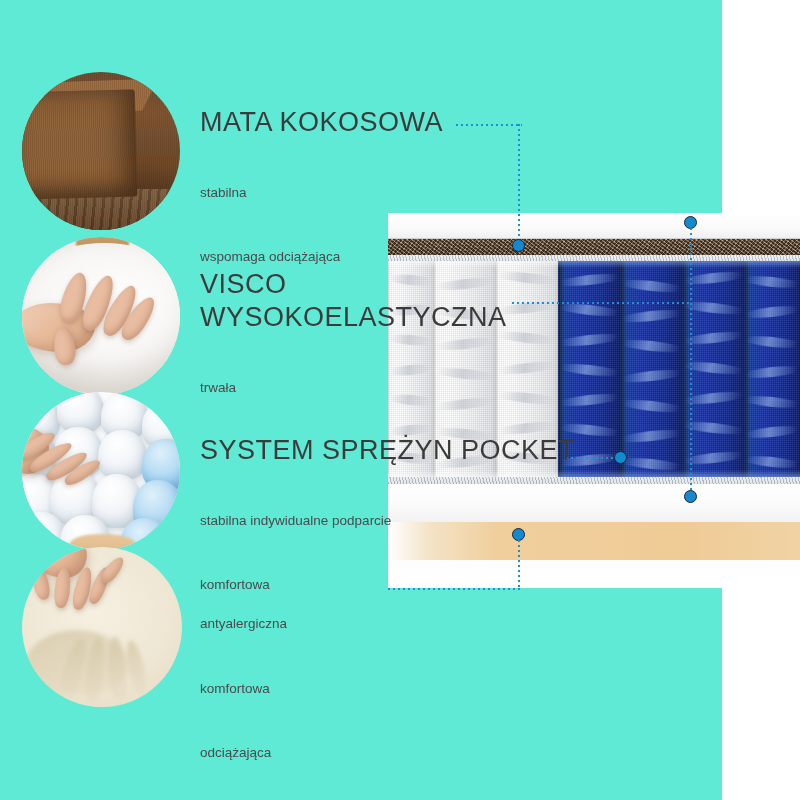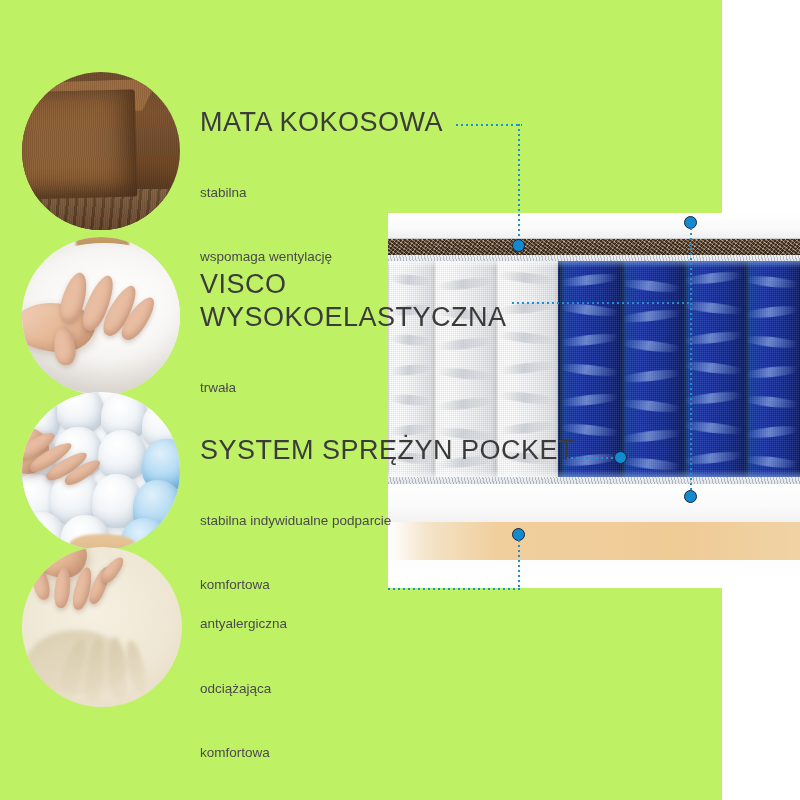--- a/index.html
+++ b/index.html
@@ -10,21 +10,21 @@
     width: 800px;
     height: 800px;
     background: #ffffff;
     font-family: "Liberation Sans", sans-serif;
     overflow: hidden;
   }
   #stage {
     position: relative;
     width: 722px;
     height: 800px;
-    background: #bef264;
+    background: #5eead4;
   }
 
   
   .photo {
     position: absolute;
     border-radius: 50%;
     overflow: hidden;
     background: #ffffff;
   }
   .photo .inner {
@@ -500,21 +500,21 @@
   <div class="dot" style="left:614px; top:451px;"></div>
 
   <div class="dot" style="left:512px; top:528px;"></div>
   <div class="dotline-v" style="left:518px; top:540px; height:50px;"></div>
   <div class="dotline-h" style="left:388px; top:588px; width:132px;"></div>
 
   <div class="label-block" style="left:200px; top:106px;">
     <div class="label-title">MATA KOKOSOWA</div>
     <div class="label-sub">
       <div>stabilna</div>
-      <div>wspomaga wentylację</div>
+      <div>wspomaga odciążająca</div>
     </div>
   </div>
 
   <div class="label-block" style="left:200px; top:268px;">
     <div class="label-title">VISCO
 WYSOKOELASTYCZNA</div>
     <div class="label-sub">
       <div>trwała</div>
     </div>
   </div>
@@ -523,19 +523,19 @@
     <div class="label-title">SYSTEM SPRĘŻYN POCKET</div>
     <div class="label-sub">
       <div>stabilna indywidualne podparcie</div>
       <div>komfortowa</div>
     </div>
   </div>
 
   <div class="label-block" style="left:200px; top:570px;">
     <div class="label-sub">
       <div>antyalergiczna</div>
+      <div>komfortowa</div>
       <div>odciążająca</div>
-      <div>komfortowa</div>
       <div>trwała</div>
     </div>
   </div>
 
 </div>
 
 </body></html>

